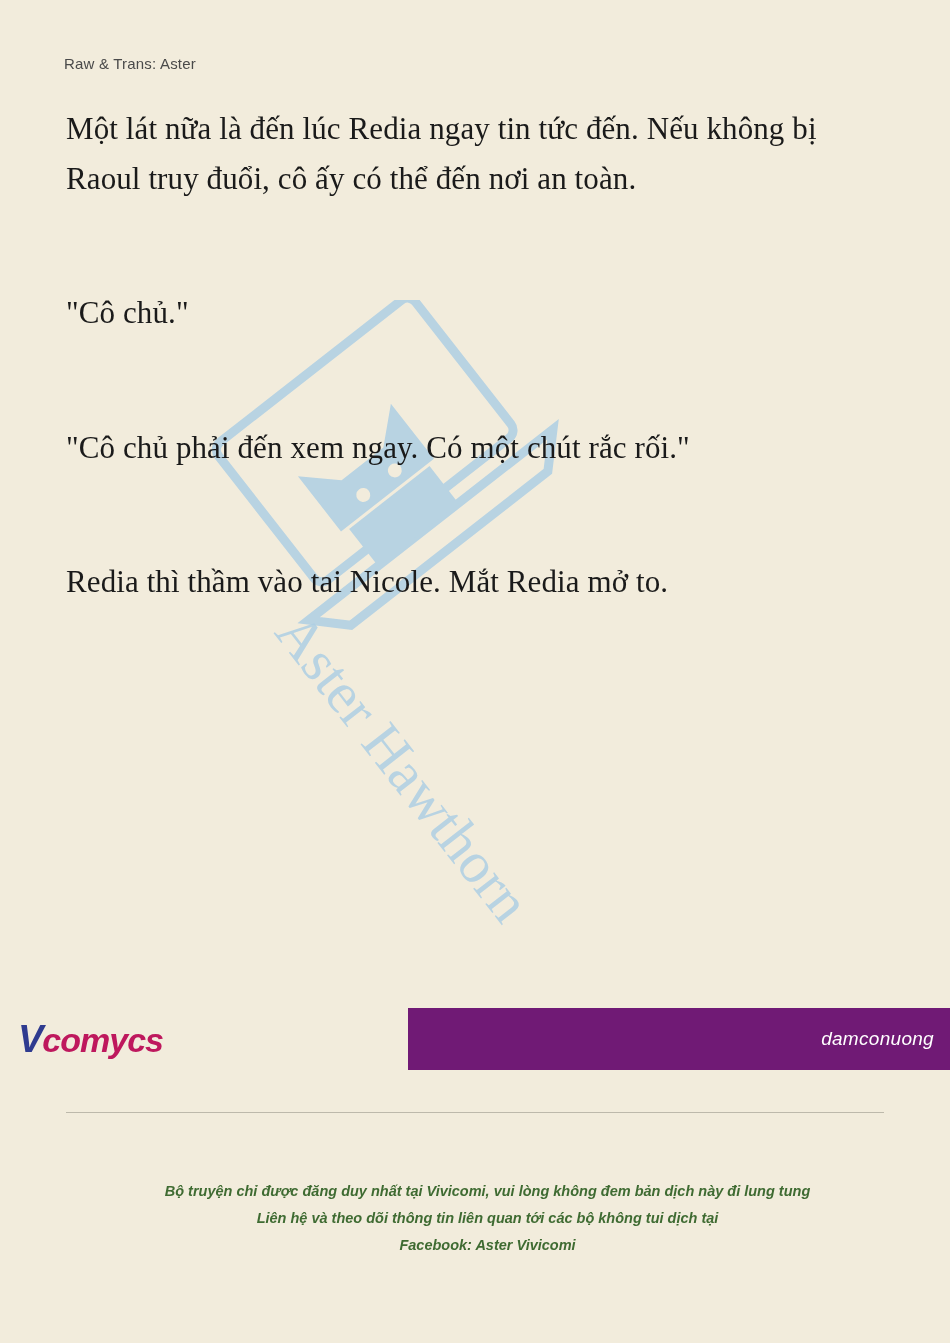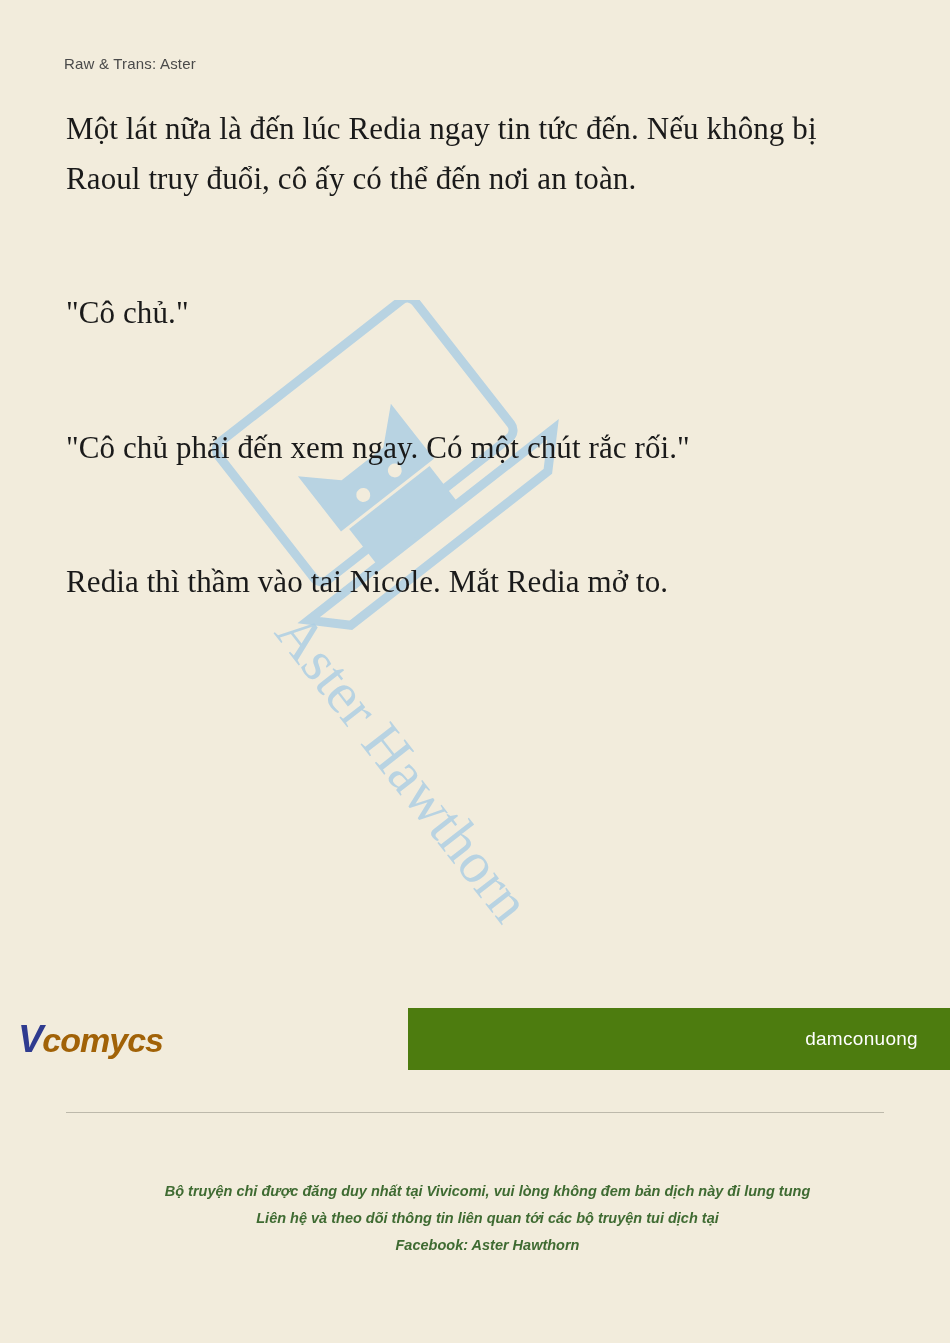--- a/index.html
+++ b/index.html
@@ -124,42 +124,43 @@
     align-items: center;
     padding-left: 18px;
     box-sizing: border-box;
   }
   .bar-right {
     position: absolute;
     right: 0;
     bottom: 0;
     width: 542px;
     height: 62px;
-    background: #4d7c0f;
+    background: #701a75;
     display: flex;
     align-items: center;
     justify-content: flex-end;
-    padding-right: 32px;
+    padding-right: 16px;
     box-sizing: border-box;
+    font-style: italic;
   }
   .brand {
     font-family: "Liberation Sans", sans-serif;
     font-weight: bold;
     font-style: italic;
     font-size: 34px;
     color: #2f3b8f;
     letter-spacing: -1px;
     display: flex;
     align-items: baseline;
   }
   .brand .v {
     color: #2f3b8f;
     font-size: 38px;
   }
-  .brand .rest { color: #a16207; }
+  .brand .rest { color: #be185d; }
   .bar-right-text {
     font-family: "Liberation Sans", sans-serif;
     font-size: 19px;
     color: #ffffff;
     letter-spacing: 0.3px;
   }
 </style>
 </head>
 <body>
 
@@ -189,22 +190,22 @@
     <p class="para gap-big">Một lát nữa là đến lúc Redia ngay tin tức đến. Nếu không bị Raoul truy đuổi, cô ấy có thể đến nơi an toàn.</p>
     <p class="para gap-big">"Cô chủ."</p>
     <p class="para gap-big">"Cô chủ phải đến xem ngay. Có một chút rắc rối."</p>
     <p class="para">Redia thì thầm vào tai Nicole. Mắt Redia mở to.</p>
   </div>
 
   <div class="divider"></div>
 
   <div class="footer-notes">
     <div>Bộ truyện chỉ được đăng duy nhất tại Vivicomi, vui lòng không đem bản dịch này đi lung tung</div>
-    <div>Liên hệ và theo dõi thông tin liên quan tới các bộ truyện tui dịch tại</div>
-    <div>Facebook: Aster Hawthorn</div>
+    <div>Liên hệ và theo dõi thông tin liên quan tới các bộ không tui dịch tại</div>
+    <div>Facebook: Aster Vivicomi</div>
   </div>
 
   <div class="bottom-bar">
     <div class="bar-left">
       <div class="brand">
         <span class="v">V</span>
           <span class="rest">comycs</span>
       </div>
     </div>
     <div class="bar-right">

